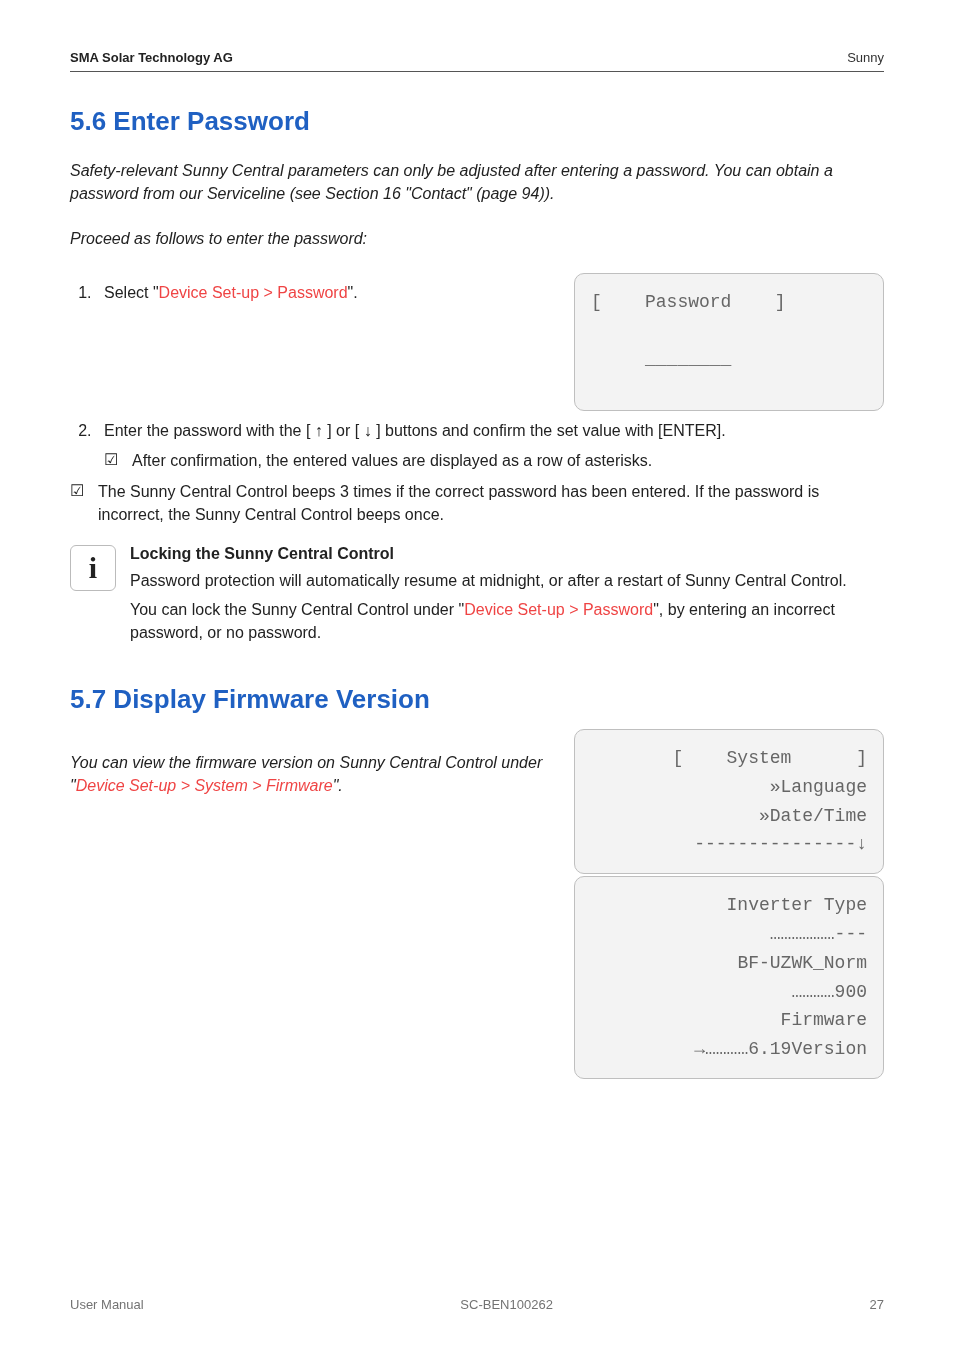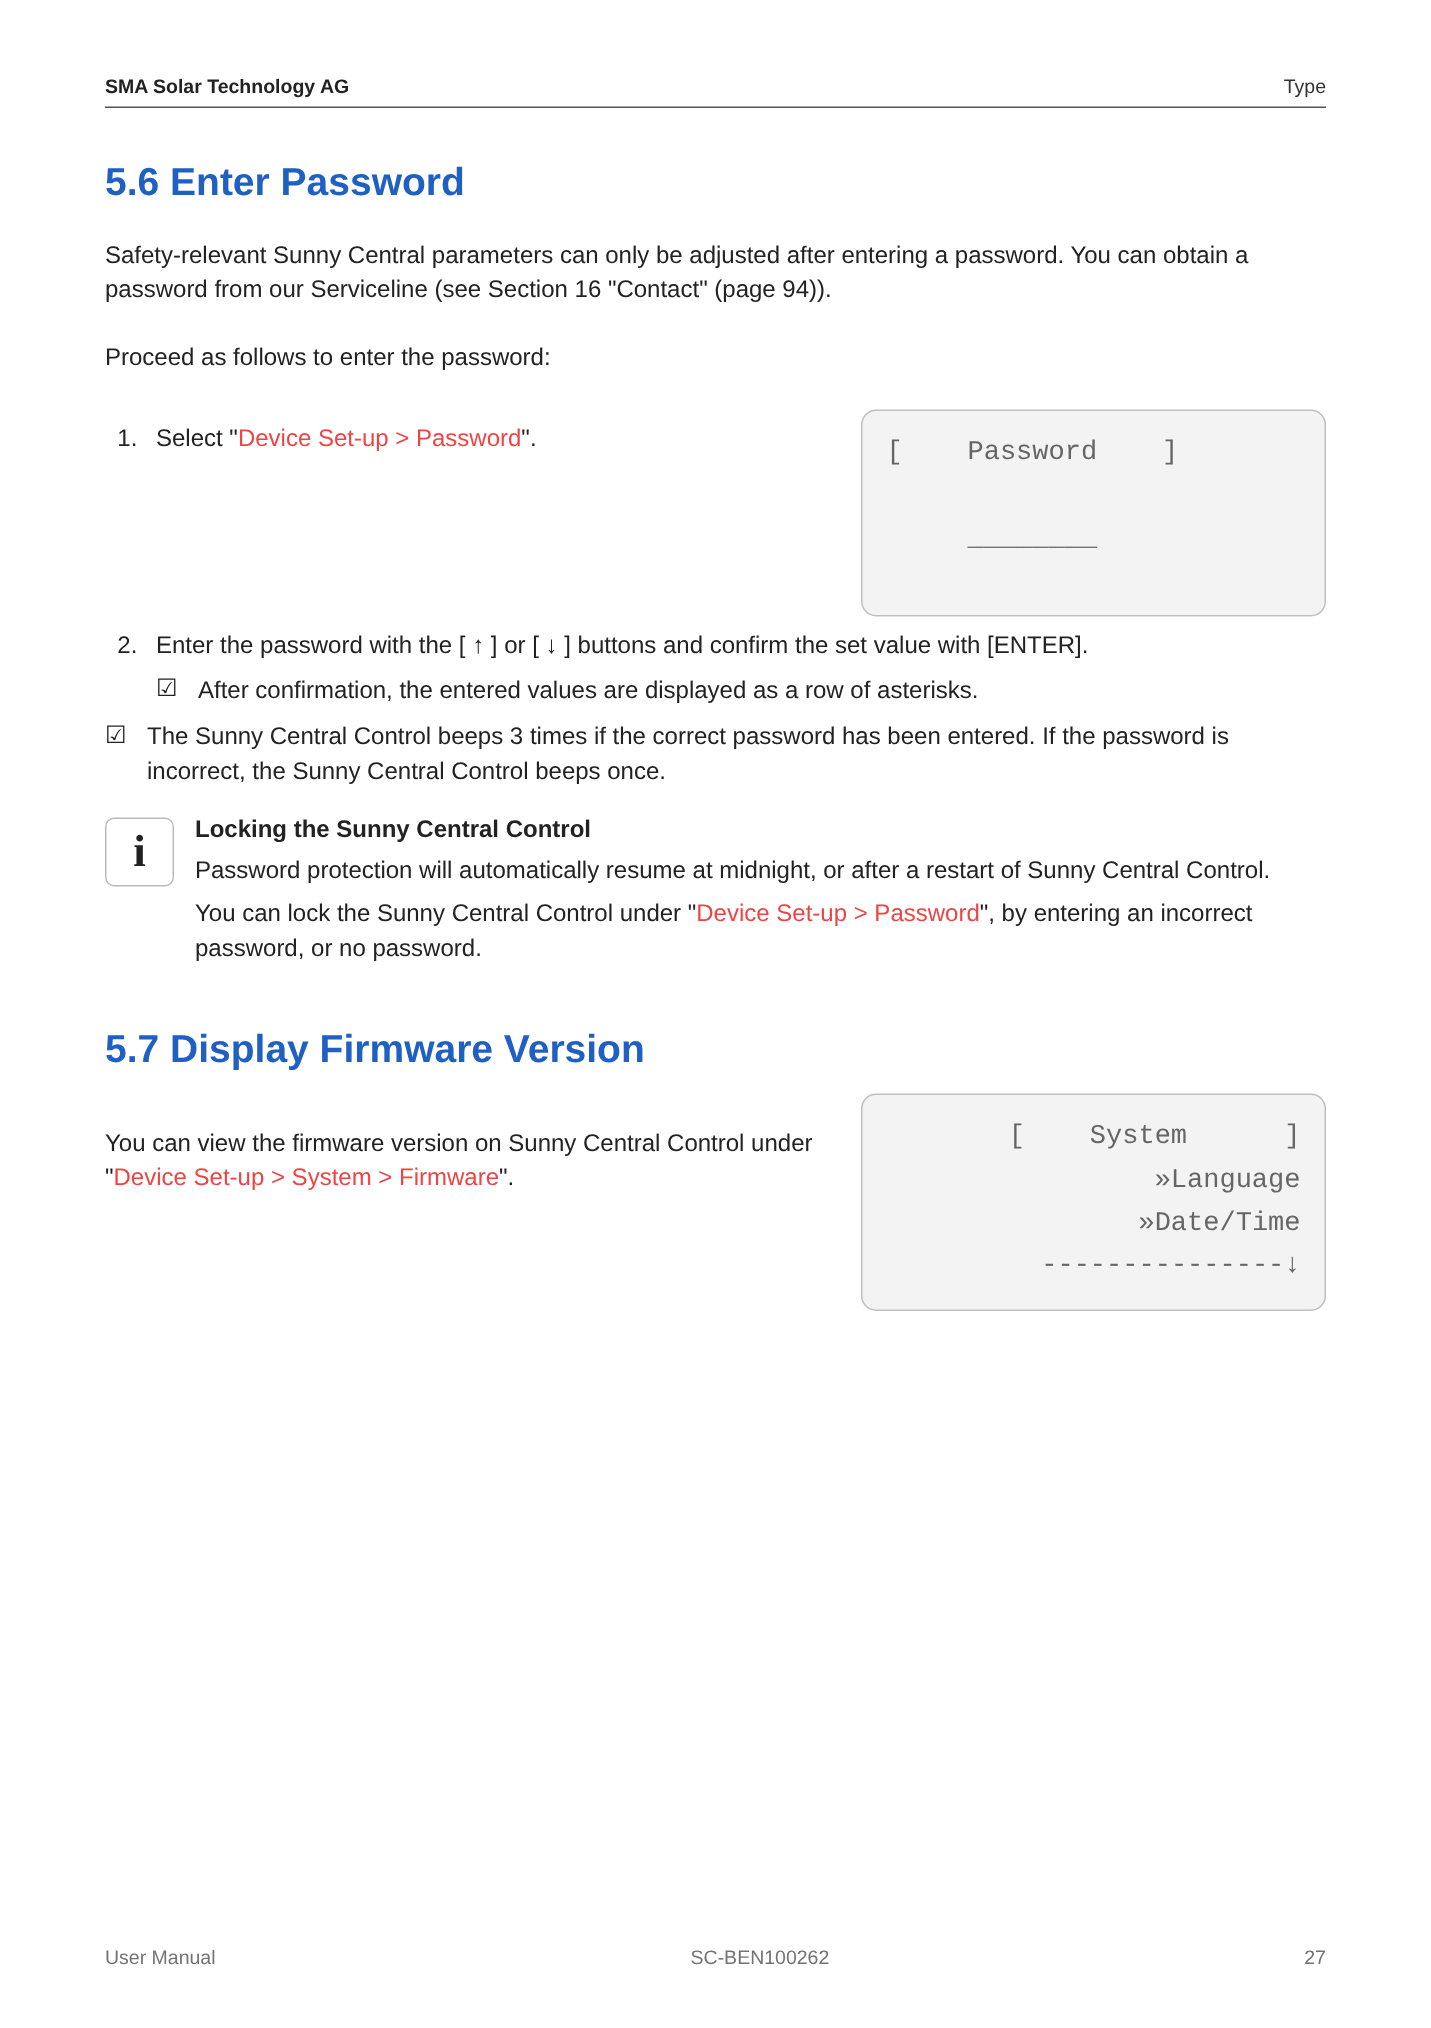--- a/index.html
+++ b/index.html
@@ -35,20 +35,21 @@
     color: #1f60c2;
     font-size: 26px;
     font-weight: bold;
     margin-top: 34px;
     margin-bottom: 14px;
   }
   p.body {
     font-size: 16px;
     line-height: 1.45;
     margin: 22px 0;
+    font-style: italic;
   }
   .gray {
     color: #ef4444;
   }
   ol.steps {
     list-style: decimal;
     padding-left: 26px;
     margin: 8px 0;
   }
   ol.steps > li {
@@ -160,21 +161,21 @@
   .step1-row .step-left {
     flex: 1;
   }
 </style>
 </head>
 <body>
 <div class="page">
 
 <div class="top-row">
   <div class="top-left">SMA Solar Technology AG</div>
-  <div class="top-right">Type</div>
+  <div class="top-right">Sunny</div>
 </div>
 
 <h2 class="section-title">5.6  Enter Password</h2>
 
 <p class="body">Safety-relevant Sunny Central parameters can only be adjusted after entering a password. You can obtain a password from our Serviceline (see Section 16 "Contact" (page 94)).</p>
 
 <p class="body">Proceed as follows to enter the password:</p>
 
 <div class="step1-row">
   <div class="step-left">
@@ -224,20 +225,26 @@
   <div class="left">
     <p class="body">
       <span>You can view the firmware version on Sunny Central Control under "</span><span class="gray">Device Set-up &gt; System &gt; Firmware</span><span>".</span>
     </p>
   </div>
   <div class="device-multiblock">
     <div class="device-display"><span>[    System      ]</span>
 <span> »Language</span>
 <span> »Date/Time</span>
 <span>---------------↓</span></div>
+    <div class="device-display"><span>Inverter Type</span>
+<span>  ………………---</span>
+<span>BF-UZWK_Norm</span>
+<span>  …………900</span>
+<span>Firmware</span>
+<span>→…………6.19Version</span></div>
   </div>
 </div>
 
 <div class="footer">
   <div>User Manual</div>
   <div>SC-BEN100262</div>
   <div>27</div>
 </div>
 
 </div>

